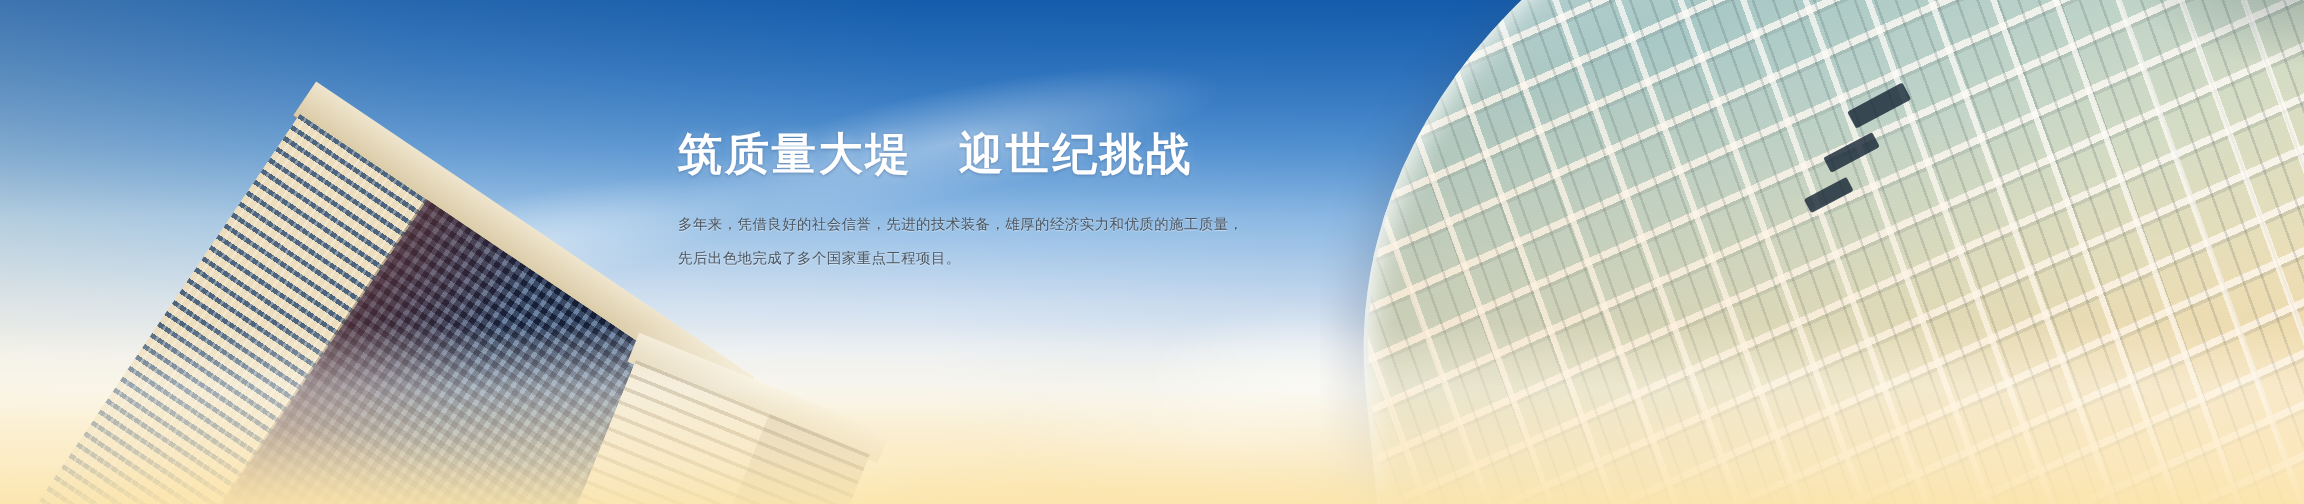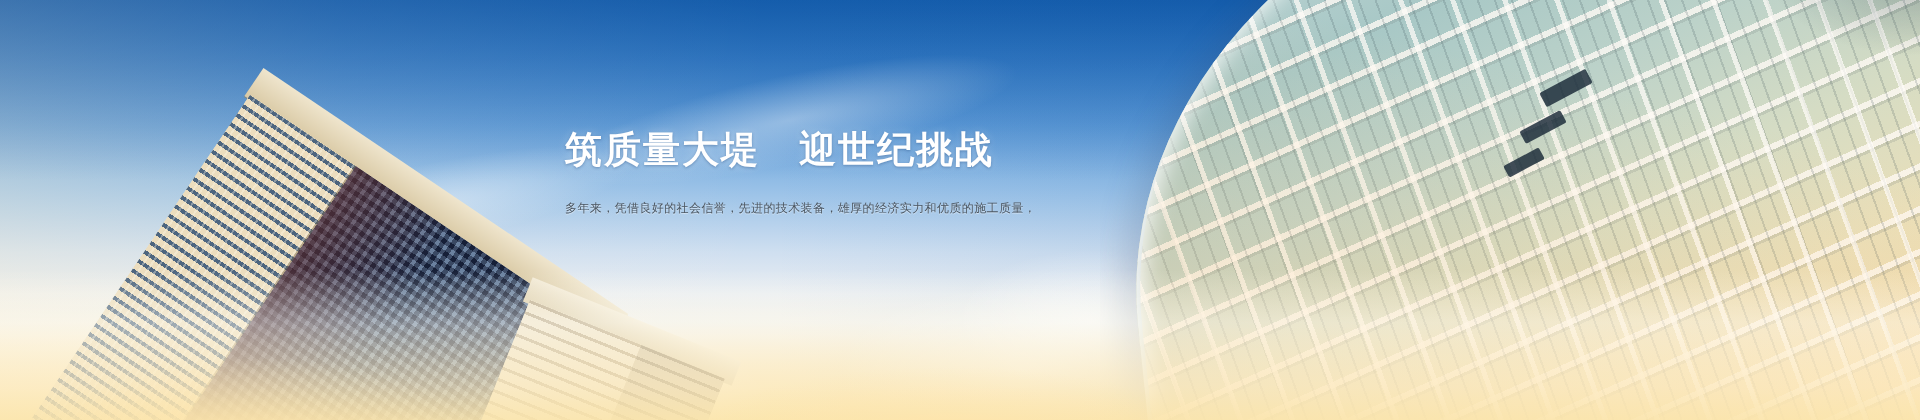--- a/index.html
+++ b/index.html
@@ -277,21 +277,20 @@
     position:absolute;
     background:rgba(25,40,55,0.82);
     border-radius:2px;
   }
 
   
   .textblock{
     position:absolute;
     left:565px; top:108px;
     width:620px;
-    margin-top:21px;
   }
   .headline{
     font-size:37px;
     font-weight:bold;
     color:#ffffff;
     letter-spacing:2px;
     line-height:1.15;
     margin:0 0 22px 0;
     text-shadow:0 1px 3px rgba(40,80,130,0.45), 0 0 10px rgba(255,255,255,0.25);
     white-space:pre;
@@ -354,16 +353,17 @@
   </div>
 
   <div class="lowband"></div>
   <div class="warmhaze" style="left:-60px;top:330px;width:620px;height:200px;"></div>
   <div class="warmhaze" style="left:600px;top:340px;width:700px;height:190px;"></div>
 
   <div class="textblock">
     <h1 class="headline">筑质量大堤　迎世纪挑战</h1>
     <p class="subline">
       <span>多年来，凭借良好的社会信誉，先进的技术装备，雄厚的经济实力和优质的施工质量，</span>
+      <span>先后出色地完成了多个国家重点工程项目。</span>
     </p>
   </div>
 
 </div>
 
 </body></html>

